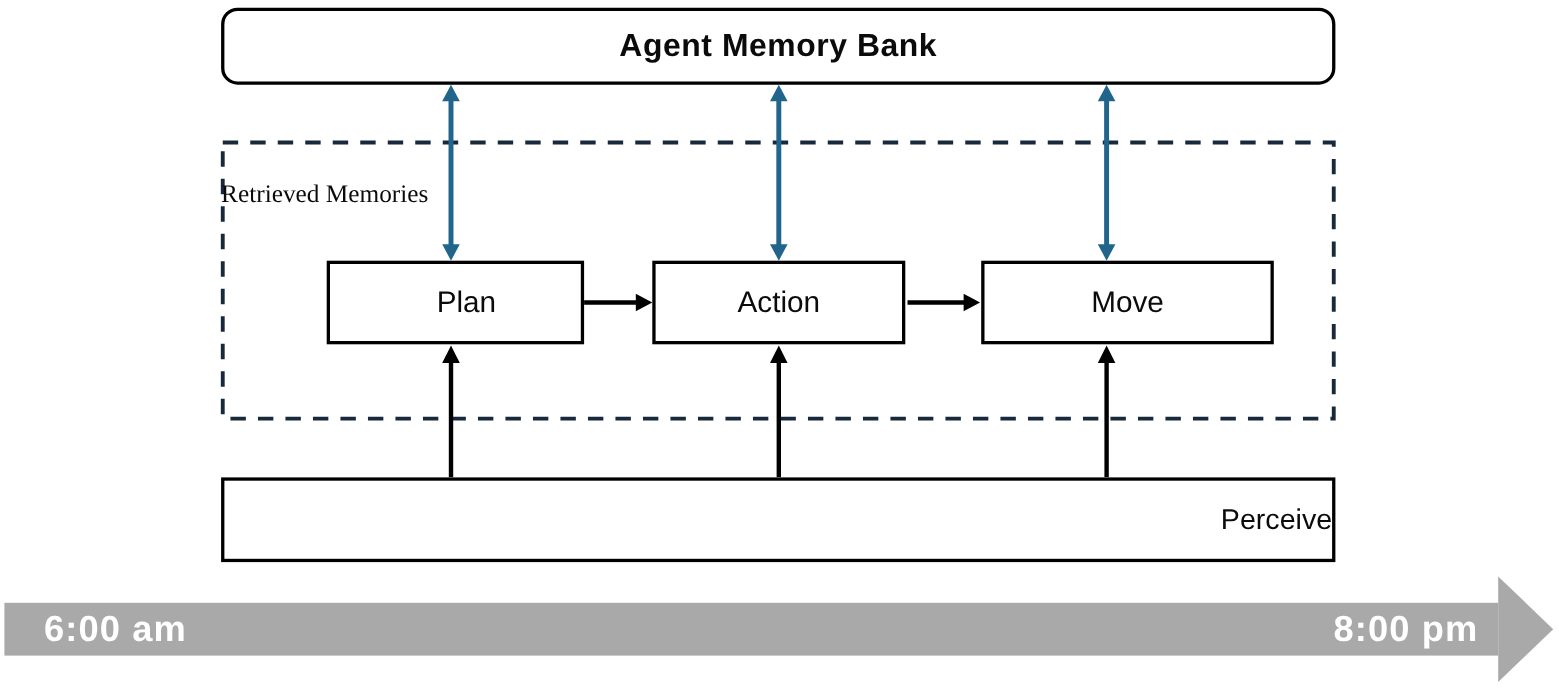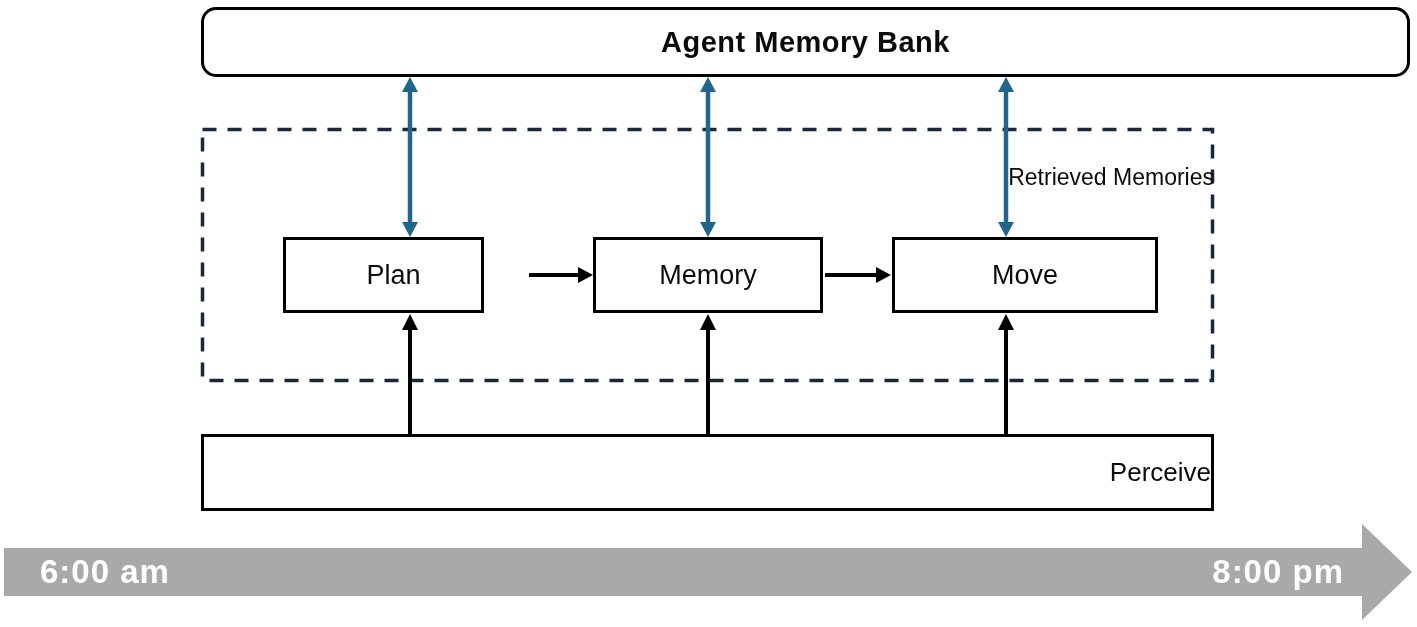--- a/index.html
+++ b/index.html
@@ -20,21 +20,21 @@
     position:relative;
     width:1417px;
     height:627px;
     background:#ffffff;
     overflow:hidden;
   }
   
   .memory-bank{
     position:absolute;
     left:201px; top:7px;
-    width:1209px; height:70px;
+    width:1013px; height:70px;
     border:3.5px solid var(--box-border);
     border-radius:15px;
     background:#ffffff;
     display:flex; align-items:center; justify-content:center;
     z-index:3;
   }
   .memory-bank .label{
     font-size:29px;
     font-weight:700;
     letter-spacing:0.5px;
@@ -44,37 +44,38 @@
     position:absolute;
     left:0; top:0;
     width:1417px; height:627px;
     z-index:2;
   }
   
   .retrieved-label{
     position:absolute;
     left:201px; top:162px;
     width:1013px;
-    text-align:right;
+    text-align:left;
     font-size:23px;
     line-height:30px;
     z-index:4;
+    font-family:Liberation Serif, serif;
   }
   
   .proc-box{
     position:absolute;
     top:237px;
     height:76px;
     border:3.5px solid var(--box-border);
     background:#ffffff;
     display:flex; align-items:center; justify-content:center;
     z-index:3;
   }
   .proc-box .label{ font-size:27px; }
-  .proc-plan  { left:283px; width:201px;padding-left:20px; }
+  .proc-plan  { left:297px; width:234px;padding-left:20px; }
   .proc-action{ left:593px; width:230px; }
   .proc-move  { left:892px; width:266px; }
   
   .perceive-box{
     position:absolute;
     left:201px; top:434px;
     width:1013px; height:77px;
     border:3.5px solid var(--box-border);
     background:#ffffff;
     display:flex; align-items:center; justify-content:flex-end;
@@ -159,21 +160,21 @@
       <polygon points="998,330 1014,330 1006,314" stroke="none"></polygon>
     </g>
   </svg>
 
   <div class="retrieved-label">Retrieved Memories</div>
 
   <div class="proc-box proc-plan">
     <span class="label">Plan</span>
   </div>
   <div class="proc-box proc-action">
-    <span class="label">Memory</span>
+    <span class="label">Action</span>
   </div>
   <div class="proc-box proc-move">
     <span class="label">Move</span>
   </div>
 
   <div class="perceive-box">
     <span class="label">Perceive</span>
   </div>
 
   <div class="timeline-bar">

